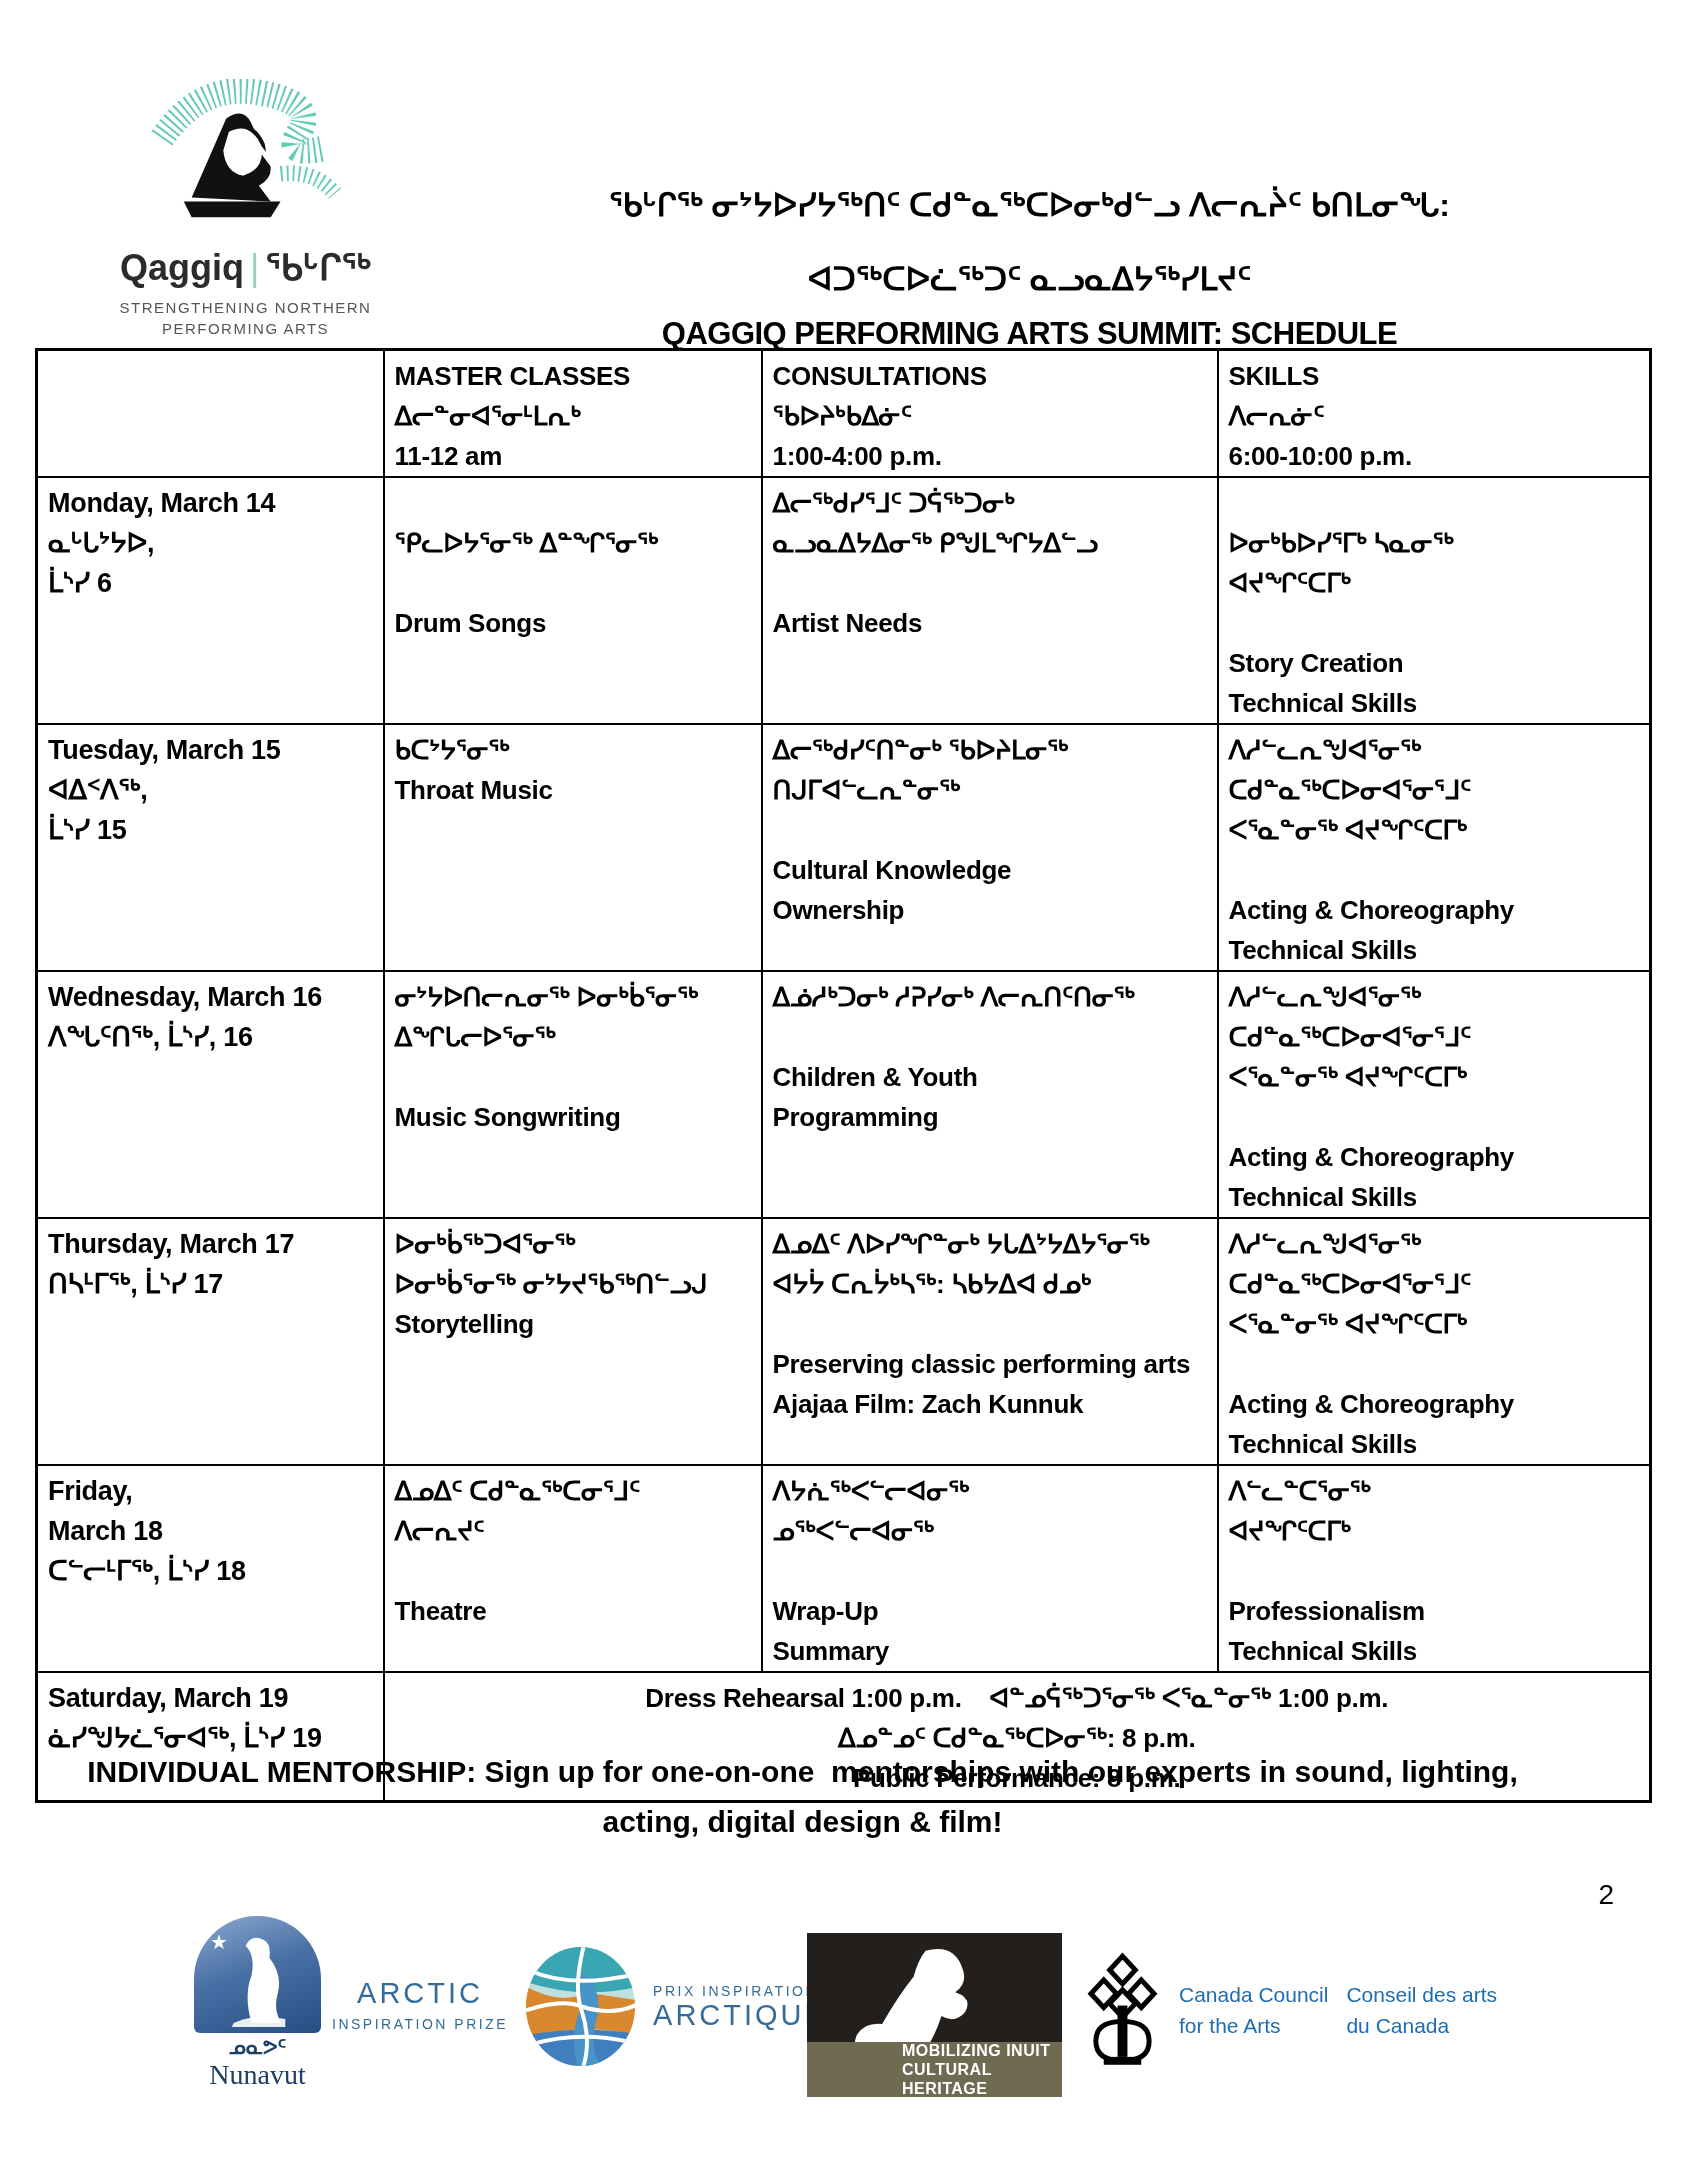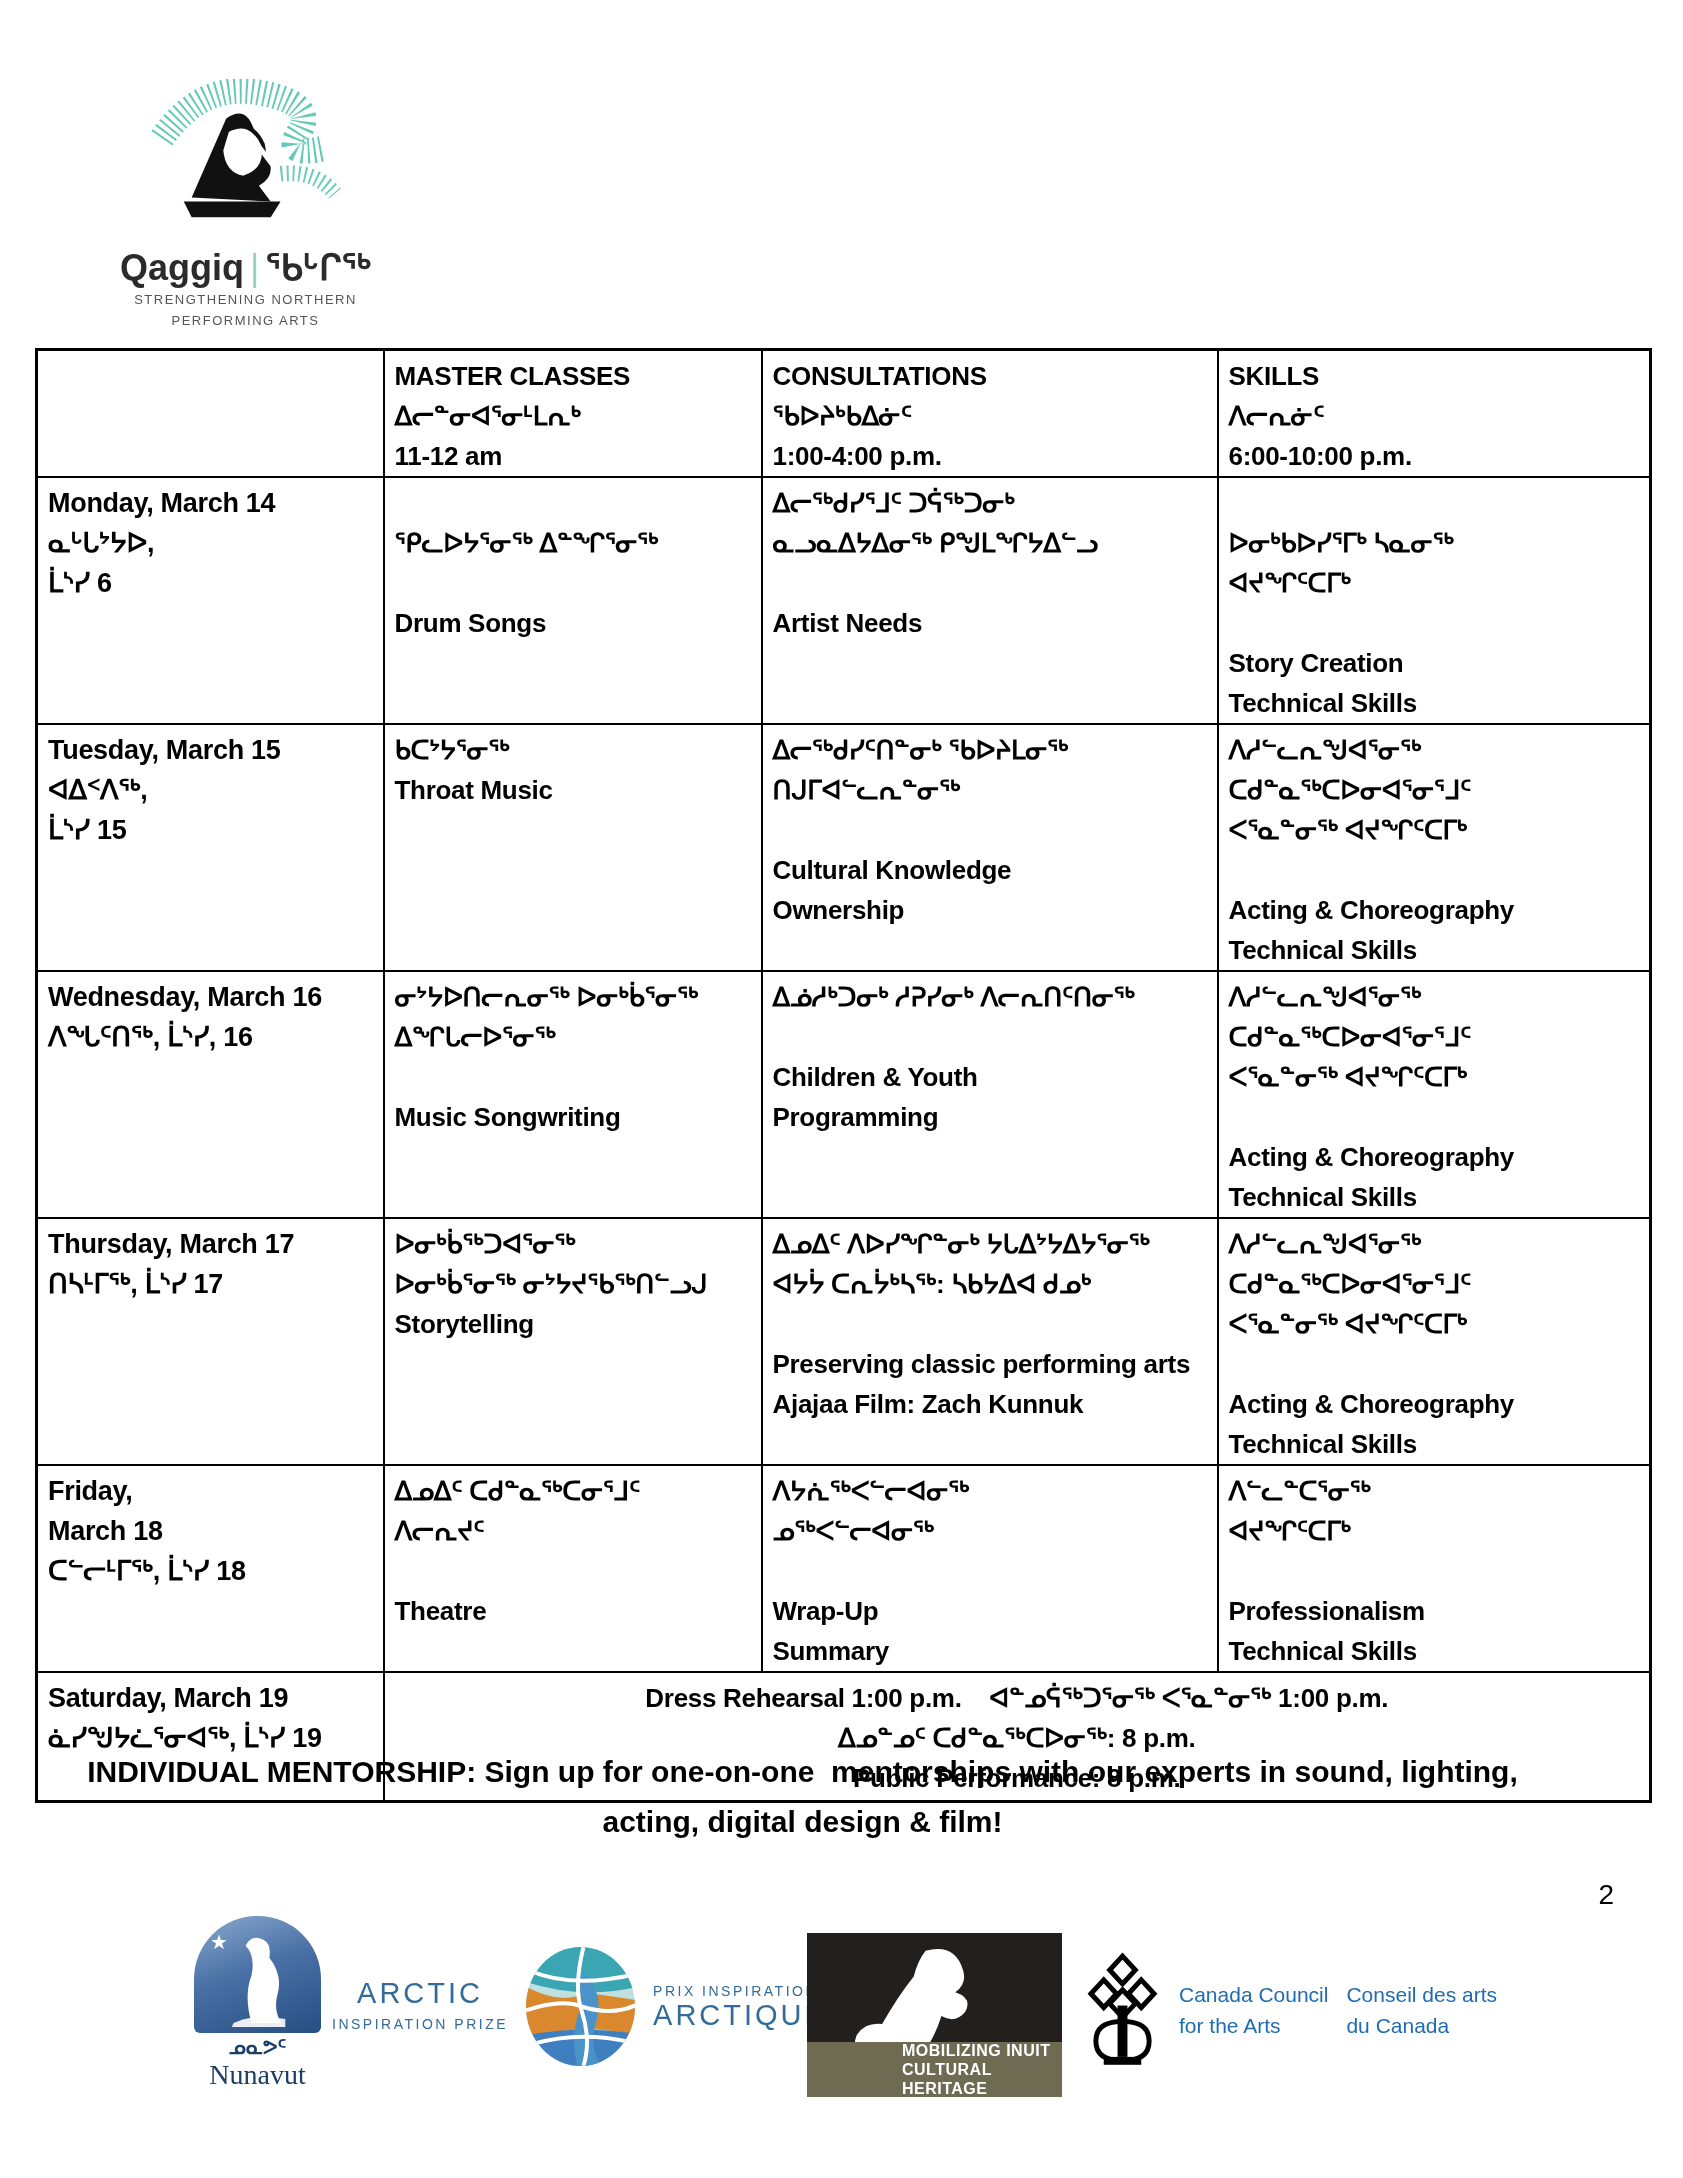--- a/index.html
+++ b/index.html
@@ -4,21 +4,21 @@
 <style>
   * { margin:0; padding:0; box-sizing:border-box; }
   html,body { width:1683px; height:2178px; background:#ffffff; font-family:"Liberation Sans", sans-serif; color:#000; }
   .page { position:relative; width:1683px; height:2178px; overflow:hidden; }
 
   
   .logo-block { position:absolute; left:107px; top:79px; width:277px; text-align:center; }
   .logo-art { width:228px; height:166px; margin:0 auto; display:block; }
   .brand-line { margin-top:2px; font-size:36px; font-weight:700; color:#2b2b2b; letter-spacing:0px; }
   .brand-sep { color:#9ad0c6; font-weight:400; padding:0 6px; }
-  .tagline { margin-top:0; font-size:13px; letter-spacing:1.5px; color:#555; line-height:21px; font-weight:400; }
+  .tagline { margin-top:8px; font-size:15px; letter-spacing:1.5px; color:#555; line-height:21px; font-weight:400; }
 
   
   .title-block { position:absolute; left:396px; top:186px; width:1267px; text-align:center; }
   .title-iu1 { font-size:32px; font-weight:700; white-space:nowrap; }
   .title-iu2 { margin-top:36px; font-size:32px; font-weight:700; }
   .title-en  { margin-top:18px; font-size:31px; font-weight:700; letter-spacing:-0.5px; }
 
   
   table.sched { position:absolute; left:35px; top:348px; width:1614px; border-collapse:collapse; table-layout:fixed; }
   table.sched td { border:2px solid #000; vertical-align:top; padding:5px 10px 0 10px; font-size:26px; font-weight:700; line-height:40px; letter-spacing:-0.3px; overflow:hidden; }
@@ -72,20 +72,25 @@
       <path d="M96,52 Q120,40 132,66 Q138,92 112,100 Q92,96 90,72 Z" fill="#fff" stroke="#111" stroke-width="4"></path>
       <line x1="120" y1="58" x2="146" y2="92" stroke="#fff" stroke-width="5"></line>
     </svg>
     <div class="brand-line"><span>Qaggiq</span><span class="brand-sep">|</span><span>ᖃᒡᒋᖅ</span></div>
     <div class="tagline">
       <div>STRENGTHENING NORTHERN</div>
       <div>PERFORMING ARTS</div>
     </div>
   </div>
 
+  <div class="title-block">
+    <div class="title-iu1">ᖃᒡᒋᖅ ᓂᔾᔭᐅᓯᔭᖅᑎᑦ ᑕᑯᓐᓇᖅᑕᐅᓂᒃᑯᓪᓗ ᐱᓕᕆᔩᑦ ᑲᑎᒪᓂᖓ:</div>
+    <div class="title-iu2">ᐊᑐᖅᑕᐅᓛᖅᑐᑦ ᓇᓗᓇᐃᔭᖅᓯᒪᔪᑦ</div>
+    <div class="title-en">QAGGIQ PERFORMING ARTS SUMMIT: SCHEDULE</div>
+  </div>
 
   <table class="sched">
     <colgroup>
         <col style="width:347px">
         <col style="width:378px">
         <col style="width:456px">
         <col style="width:433px">
       </colgroup>
     <tbody>
       <tr style="height:117px;">

